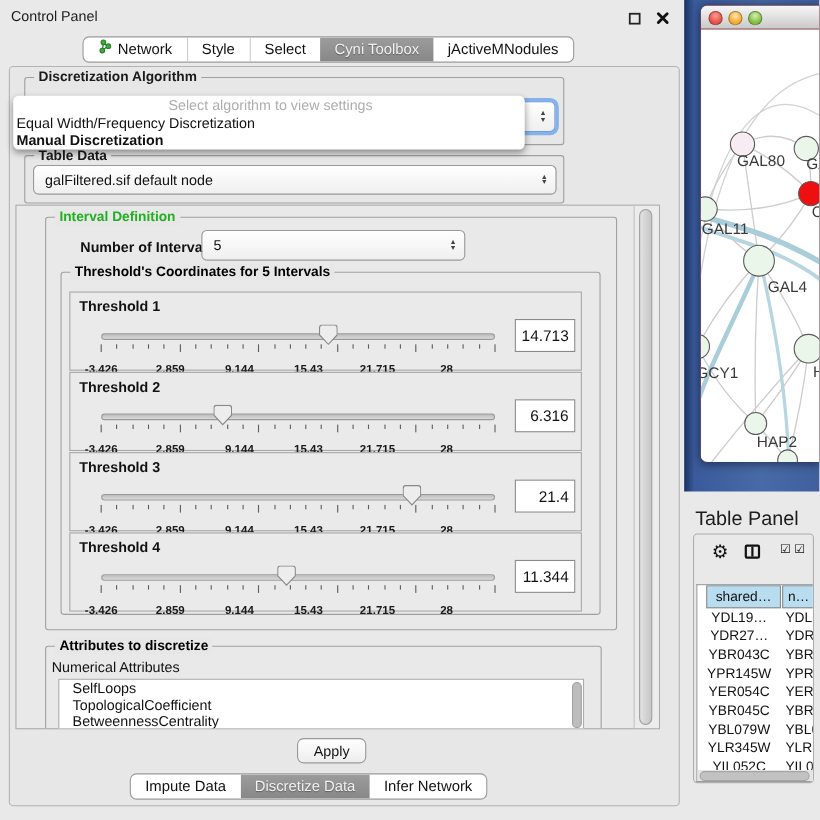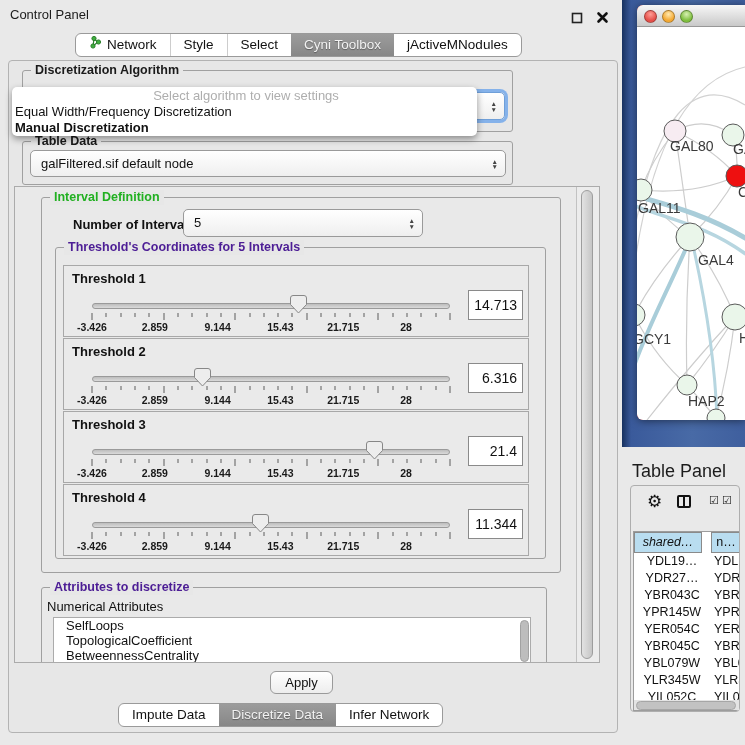--- a/index.html
+++ b/index.html
@@ -28,21 +28,21 @@
   .tab:not(.selected)+.tab:not(.selected){border-left:1px solid #cdcdcd;}
 
   .main-panel{position:absolute;left:8px;top:60px;width:610px;height:673px;box-sizing:border-box;
     border:1px solid #b3b3b3;border-radius:4px;background:#e7e7e7;}
 
   .group{position:absolute;border:1px solid #a0a0a0;border-radius:3px;box-sizing:border-box;}
   .gtitle{position:absolute;top:-8px;left:8px;background:#e7e7e7;padding:0 4px;
     font-size:12.5px;font-weight:bold;line-height:15px;white-space:nowrap;}
   .gtitle.dark{color:#1a1a1a;}
   .gtitle.green{color:#21b021;}
-  .gtitle.blue{color:#4c1d95;}
+  .gtitle.blue{color:#000000;}
 
   .combo{position:absolute;box-sizing:border-box;border:1px solid #9a9a9a;border-radius:5px;
     background:linear-gradient(#ffffff,#efefef);font-size:13px;color:#111;}
   .combo .cval{position:absolute;left:10px;top:0;line-height:26px;white-space:nowrap;}
   .combo .stepper{position:absolute;right:7px;top:50%;transform:translateY(-50%);
     display:flex;flex-direction:column;align-items:center;color:#444;font-size:6.5px;line-height:5.5px;}
   .combo.focus{border-color:#6f9fd8;box-shadow:0 0 0 3px rgba(100,160,235,.75);}
 
   .popup{position:absolute;left:12px;top:87px;width:465px;height:49px;background:#ffffff;
     border-radius:5px;box-shadow:0 3px 7px rgba(0,0,0,.4);z-index:20;overflow:hidden;}
@@ -63,21 +63,21 @@
   .th-row{position:absolute;left:0;width:466px;height:72px;box-sizing:border-box;
     border:1px solid #a8a8a8;background:#eaeaea;}
   .th-label{position:absolute;left:8px;top:5px;font-size:13px;font-weight:bold;color:#111;}
   .th-track{position:absolute;left:28px;top:37px;width:358px;height:6px;box-sizing:border-box;
     border:1px solid #9a9a9a;border-radius:3px;background:linear-gradient(#bdbdbd,#dadada);}
   .th-thumb{position:absolute;top:29px;width:17px;height:20px;}
   .th-ticks{position:absolute;left:28px;top:47px;width:358px;height:8px;}
   .tick{position:absolute;top:0;width:1px;background:#5c5c5c;transform:translateX(-.5px);}
   .tick.major{height:7px;}
   .tick.minor{height:4px;}
-  .th-ticklabels{position:absolute;left:28px;top:55px;width:314px;height:12px;}
+  .th-ticklabels{position:absolute;left:28px;top:64px;width:314px;height:12px;}
   .ticklabel{position:absolute;transform:translateX(-50%);font-size:10.5px;font-weight:bold;color:#1a1a1a;white-space:nowrap;}
   .th-value{position:absolute;left:404px;top:24px;width:55px;height:30px;box-sizing:border-box;
     border:1px solid #8a8a8a;background:#fff;font-size:14px;color:#111;text-align:right;
     padding-right:5px;line-height:28px;}
 
   .attr-sub{position:absolute;left:32px;top:412px;font-size:13px;font-weight:normal;color:#111;}
   .listbox{position:absolute;left:38px;top:430px;width:478px;height:50px;box-sizing:border-box;
     background:#fff;border:1px solid #ababab;overflow:hidden;}
   .listitem{font-size:13px;line-height:15px;padding-left:12px;color:#111;white-space:nowrap;}
   .list-vthumb{position:absolute;right:1px;top:2px;width:9px;height:42px;background:#bdbdbd;
@@ -481,21 +481,21 @@
 </div>
 
 <div class="right-bottom">
   <span class="tp-title">Table Panel</span>
   <div class="tp-panel">
     <span class="tp-gear" id="tp-gear">⚙</span>
     <span class="tp-split"></span>
     <span class="tp-check" style="left:78px;" id="tp-check1">☑</span>
     <span class="tp-check" style="left:91px;" id="tp-check2">☑</span>
     <div class="tp-table">
-      <div class="tp-hcell" style="left:0;width:68px;font-style:italic;">shared…</div>
+      <div class="tp-hcell" style="left:8px;width:68px;">shared…</div>
       <div class="tp-hcell" style="left:77px;width:30px;">n…</div>
       <div class="tp-rows" id="tp-rows">
           <div class="tp-row">
             <div class="tp-c1">YDL19…</div>
             <div class="tp-c2">YDL1</div>
           </div>
           <div class="tp-row">
             <div class="tp-c1">YDR27…</div>
             <div class="tp-c2">YDR2</div>
           </div>

